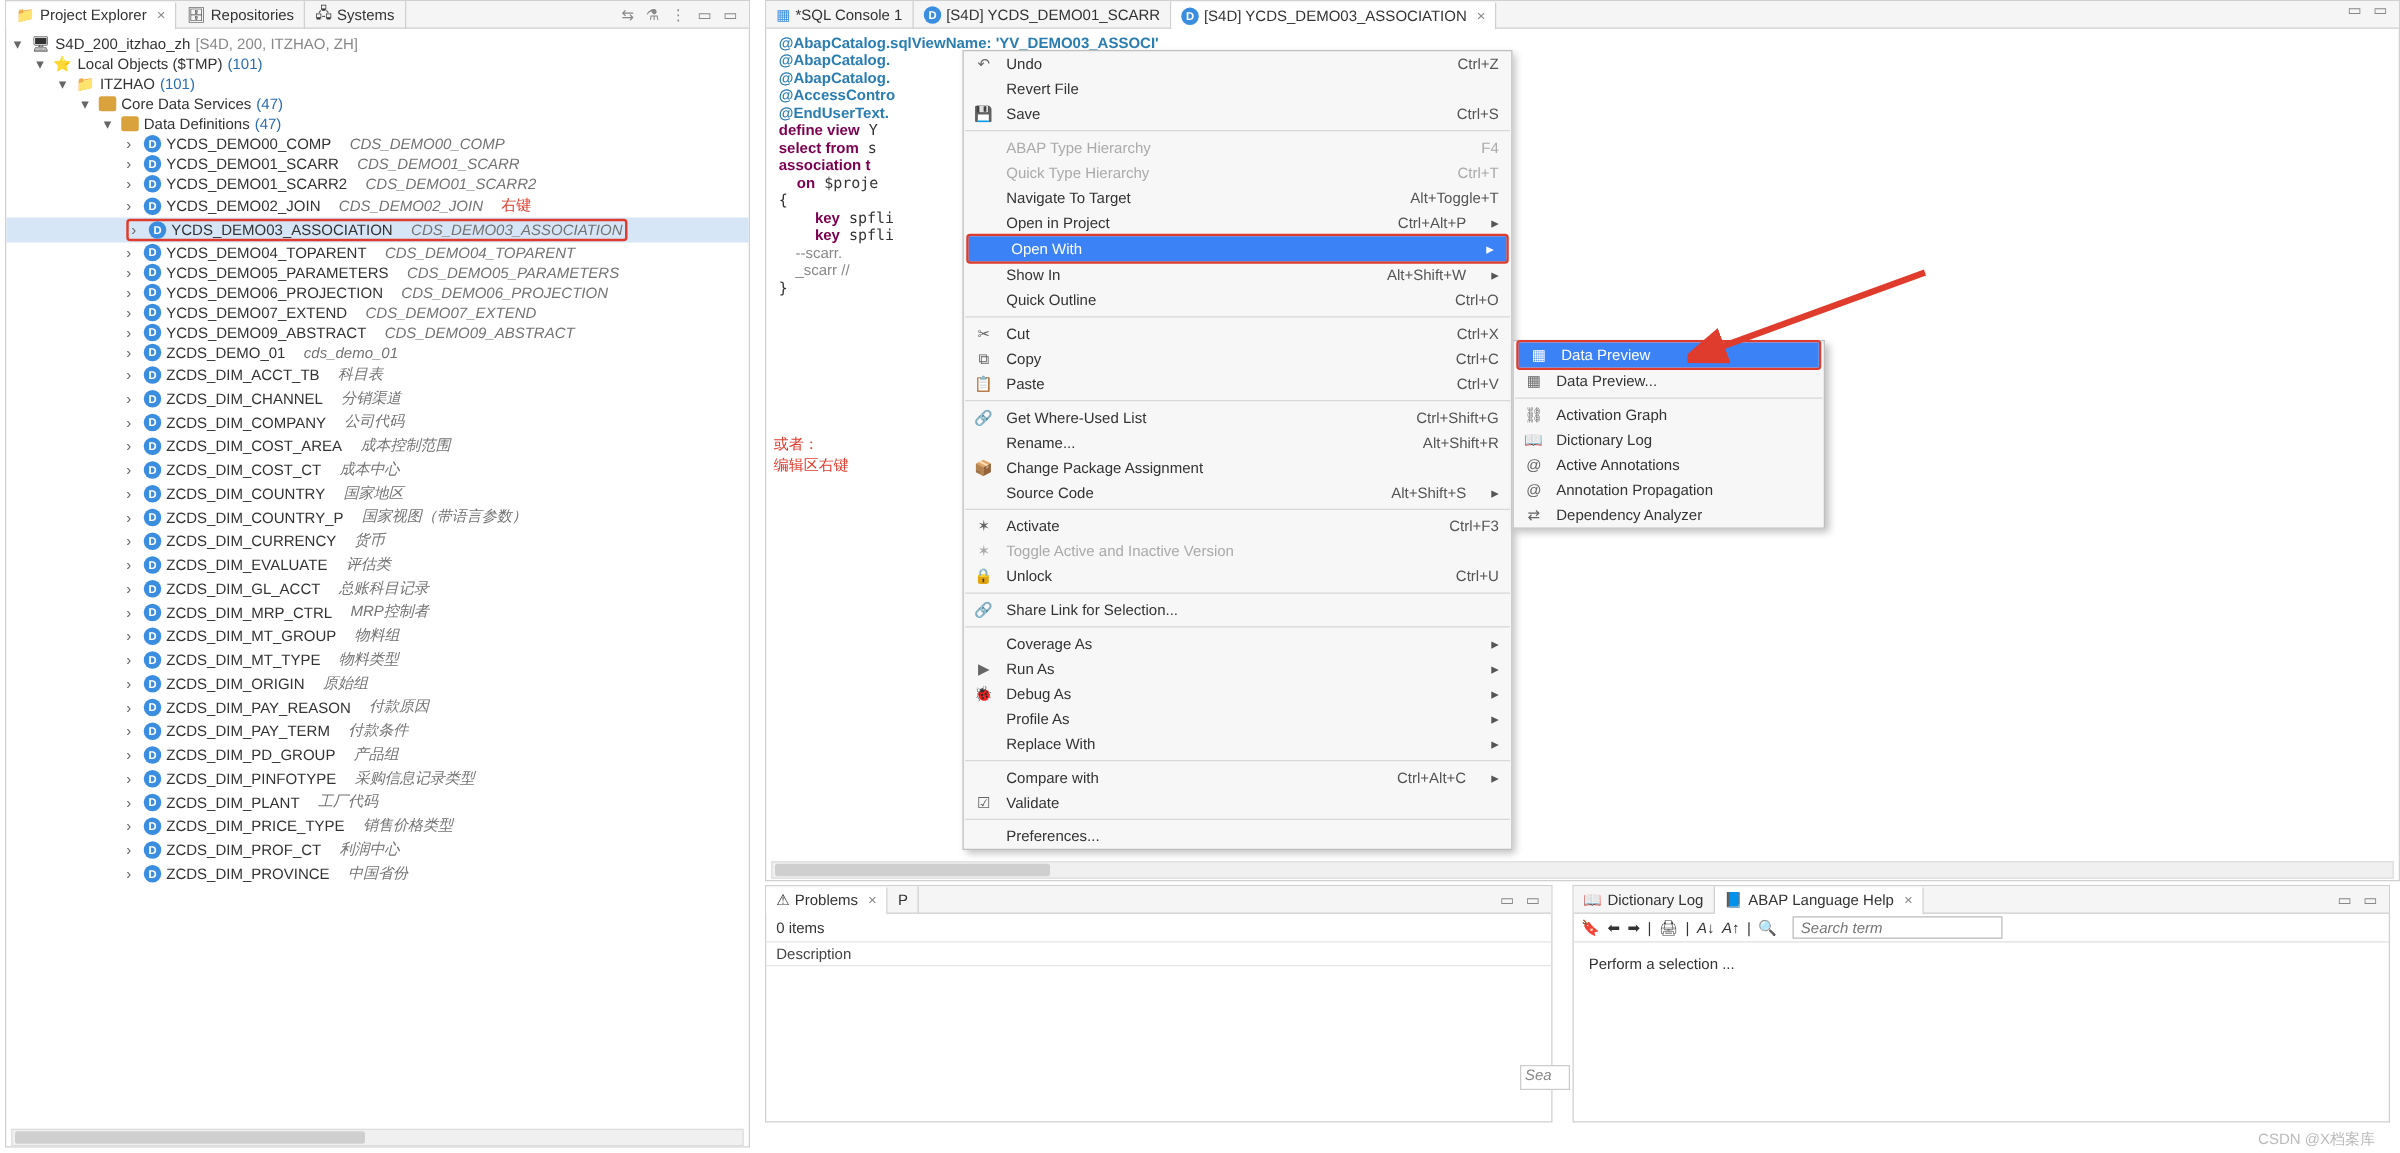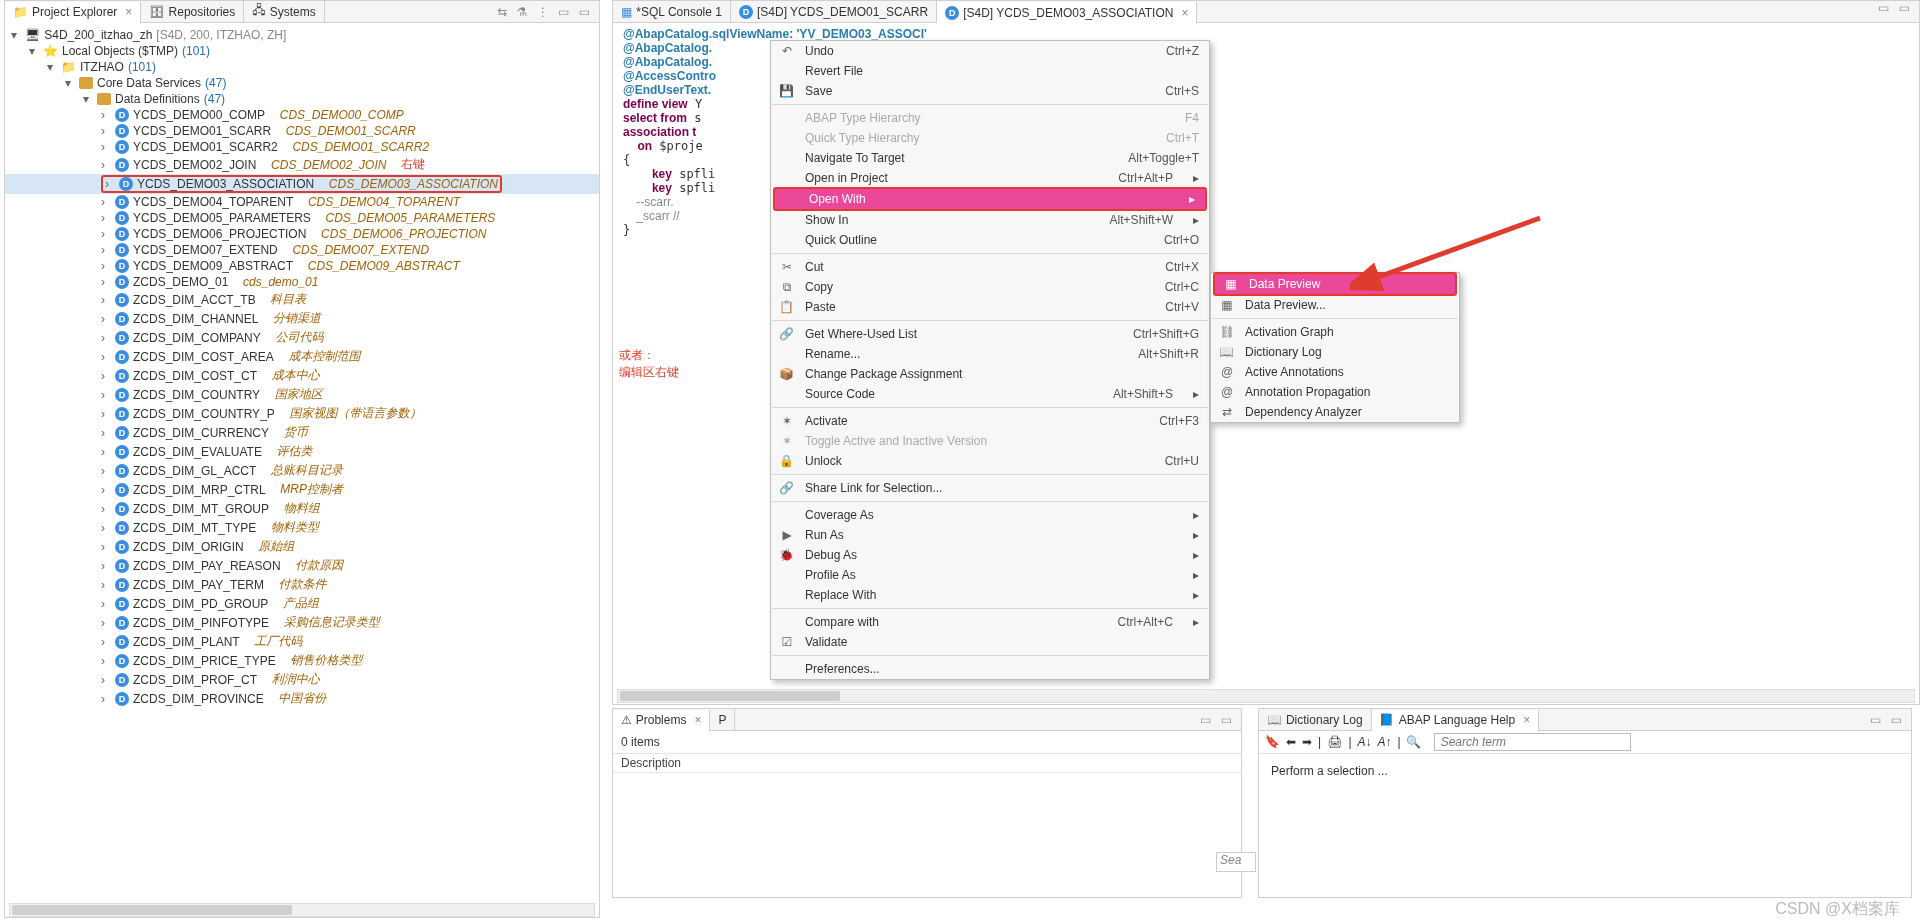--- a/index.html
+++ b/index.html
@@ -6,21 +6,21 @@
 body { background: #fff; width: 1920px; height: 922px; position: relative; overflow: hidden; color: #333; }
 .pane { border: 1px solid #d0d0d0; background: #fff; position: absolute; }
 .tabbar { display: flex; background: #f5f5f5; border-bottom: 1px solid #d0d0d0; height: 22px; align-items: center; }
 .tab { padding: 2px 8px; border-right: 1px solid #d0d0d0; display: flex; gap: 4px; align-items: center; height: 22px; cursor: default; }
 .tab.active { background: #fff; border-bottom: 1px solid #fff; position: relative; top: 1px; }
 .close-x { color: #888; margin-left: 4px; }
 .toolbar-icons { margin-left: auto; padding: 0 6px; color: #888; letter-spacing: 3px; }
 .tree { padding: 4px 0; overflow: auto; height: calc(100% - 22px); }
 .tree-row { display: flex; align-items: center; gap: 4px; padding: 1px 4px; white-space: nowrap; }
 .tree-row .twisty { width: 10px; color: #666; }
-.tree-row .label2 { color: #a16207; font-style: italic; }
+.tree-row .label2 { color: #737373; font-style: italic; }
 .tree-row .count { color: #2a6db0; }
 .disc-d { display:inline-flex; width:14px; height:14px; background:#3b8de0; color:#fff; border-radius:50%; align-items:center; justify-content:center; font-size:9px; font-weight:bold; }
 .disc-folder { display:inline-flex; width:14px; height:12px; background:#d9a23d; border-radius:2px; }
 .highlight-red { border:2px solid #e03c2d; border-radius:3px; padding:0 2px; }
 .sel { background:#d6e6f7; }
 
 
 .editor { position:absolute; left:612px; top:0; right:0; height:705px; border:1px solid #d0d0d0; }
 .editor-tabs { display:flex; background:#f5f5f5; border-bottom:1px solid #d0d0d0; height:22px; }
 .code { padding:4px 10px; font-family: Consolas, monospace; white-space:pre; color:#333; }
@@ -30,32 +30,32 @@
 .cn-note { color:#e03c2d; font-family:"Microsoft YaHei",sans-serif; }
 
 
 .menu { position:absolute; background:#f7f7f7; border:1px solid #bfbfbf; box-shadow:3px 3px 6px rgba(0,0,0,0.25); }
 .menu-item { display:flex; align-items:center; gap:10px; padding:3px 10px 3px 8px; white-space:nowrap; }
 .menu-item .ic { width:16px; text-align:center; color:#666; }
 .menu-item .txt { flex:1; color:#333; }
 .menu-item .sc { color:#555; margin-left:30px; }
 .menu-item .arrow { color:#555; margin-left:10px; }
 .menu-item.disabled .txt, .menu-item.disabled .sc, .menu-item.disabled .ic { color:#aaa; }
-.menu-item.hl { background:#ec4899; }
+.menu-item.hl { background:#3b82f6; }
 .menu-item.hl .txt, .menu-item.hl .sc, .menu-item.hl .arrow, .menu-item.hl .ic { color:#fff; }
 .menu-sep { height:1px; background:#d8d8d8; margin:3px 1px; }
 
 
 .bottom-left { position:absolute; left:612px; top:708px; width:630px; height:190px; border:1px solid #d0d0d0; }
 .bottom-right { position:absolute; left:1258px; top:708px; right:8px; height:190px; border:1px solid #d0d0d0; }
-.search-box { border:1px solid #bbb; padding:1px 6px; color:#888; font-style:italic; width:197px; margin-left:6px; }
+.search-box { border:1px solid #bbb; padding:1px 6px; color:#888; font-style:italic; width:168px; margin-left:6px; }
 .btm-toolbar { display:flex; align-items:center; gap:6px; padding:2px 6px; border-bottom:1px solid #e0e0e0; }
 .arrow-draw { position:absolute; pointer-events:none; }
 
-.watermark { position:absolute; right:20px; bottom:2px; color:#bbb; font-size:16px; }
+.watermark { position:absolute; right:20px; bottom:2px; color:#bbb; font-size:12px; }
 
 
 .hscroll { position:absolute; left:4px; right:4px; bottom:0; height:14px; background:#f0f0f0; border:1px solid #ddd; }
 .hscroll .thumb { position:absolute; top:1px; bottom:1px; background:#cfcfcf; border-radius:2px; }
 </style>
 </head>
 <body>
 
 <div class="pane" style="left:4px; top:0; width:596px; height:918px;">
   <div class="tabbar">

